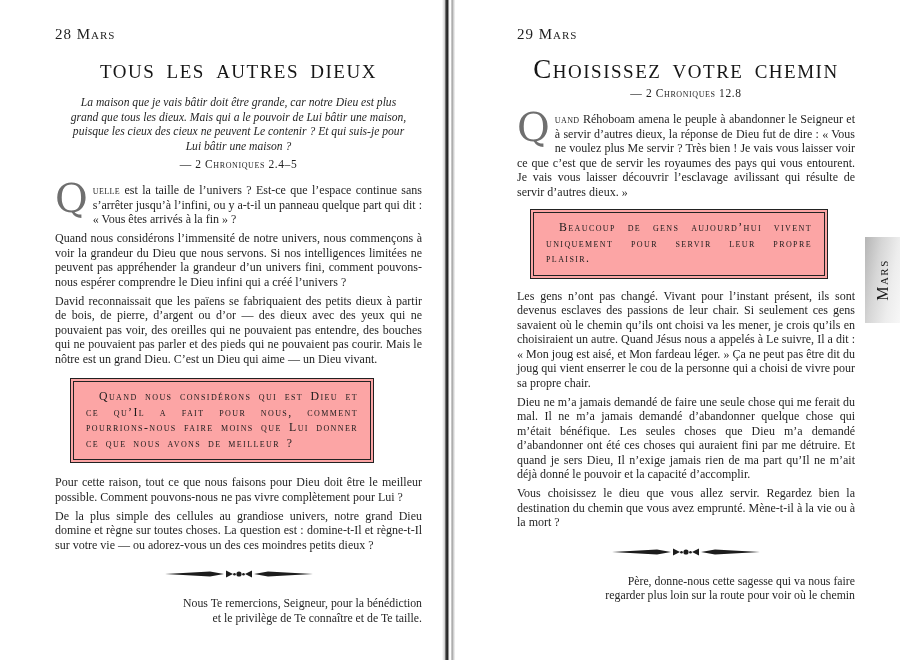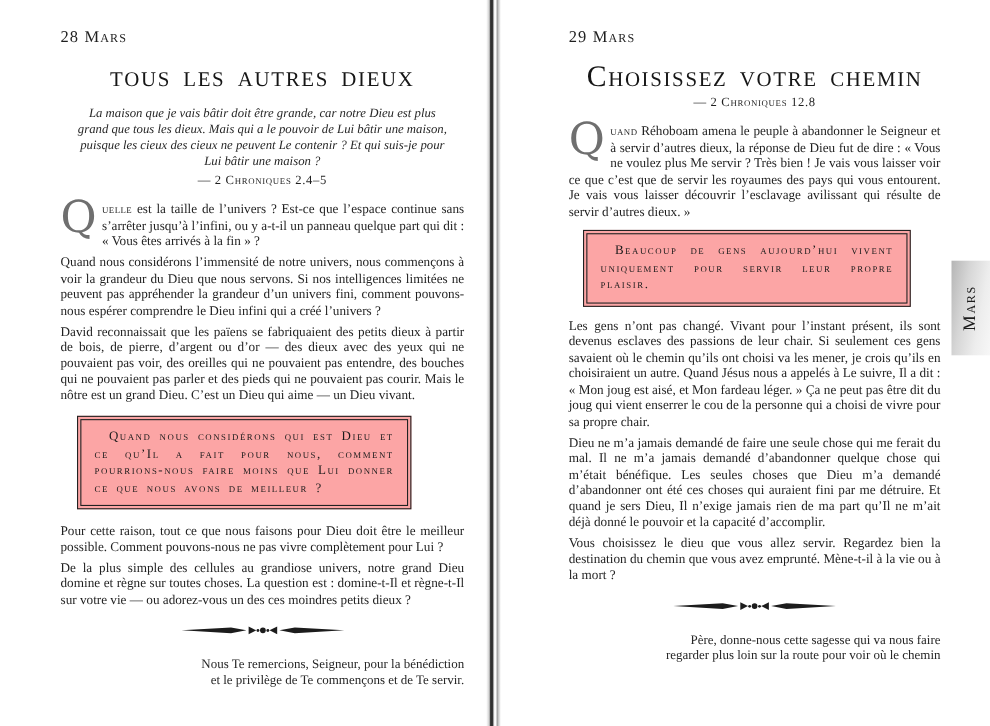--- a/index.html
+++ b/index.html
@@ -83,21 +83,21 @@
         <path d="M62,2.5 L69,6 L62,9.5 Z" fill="#1c1c1c"></path>
         <path d="M88,2.5 L81,6 L88,9.5 Z" fill="#1c1c1c"></path>
         <circle cx="75" cy="6" r="2.6" fill="#1c1c1c"></circle>
         <circle cx="70.5" cy="6.2" r="1.3" fill="#1c1c1c"></circle>
         <circle cx="79.5" cy="6.2" r="1.3" fill="#1c1c1c"></circle>
       </svg>
     </div>
 
     <div class="prayer">
       <div>Nous Te remercions, Seigneur, pour la bénédiction</div>
-      <div>et le privilège de Te commençons et de Te servir.</div>
+      <div>et le privilège de Te connaître et de Te taille.</div>
     </div>
   </div>
 
   <div class="page page-right">
     <div class="date">29 Mars</div>
     <div class="title">
       <div>Choisissez votre chemin</div>
     </div>
     <div class="scripture-ref">— 2 Chroniques 12.8</div>
 

